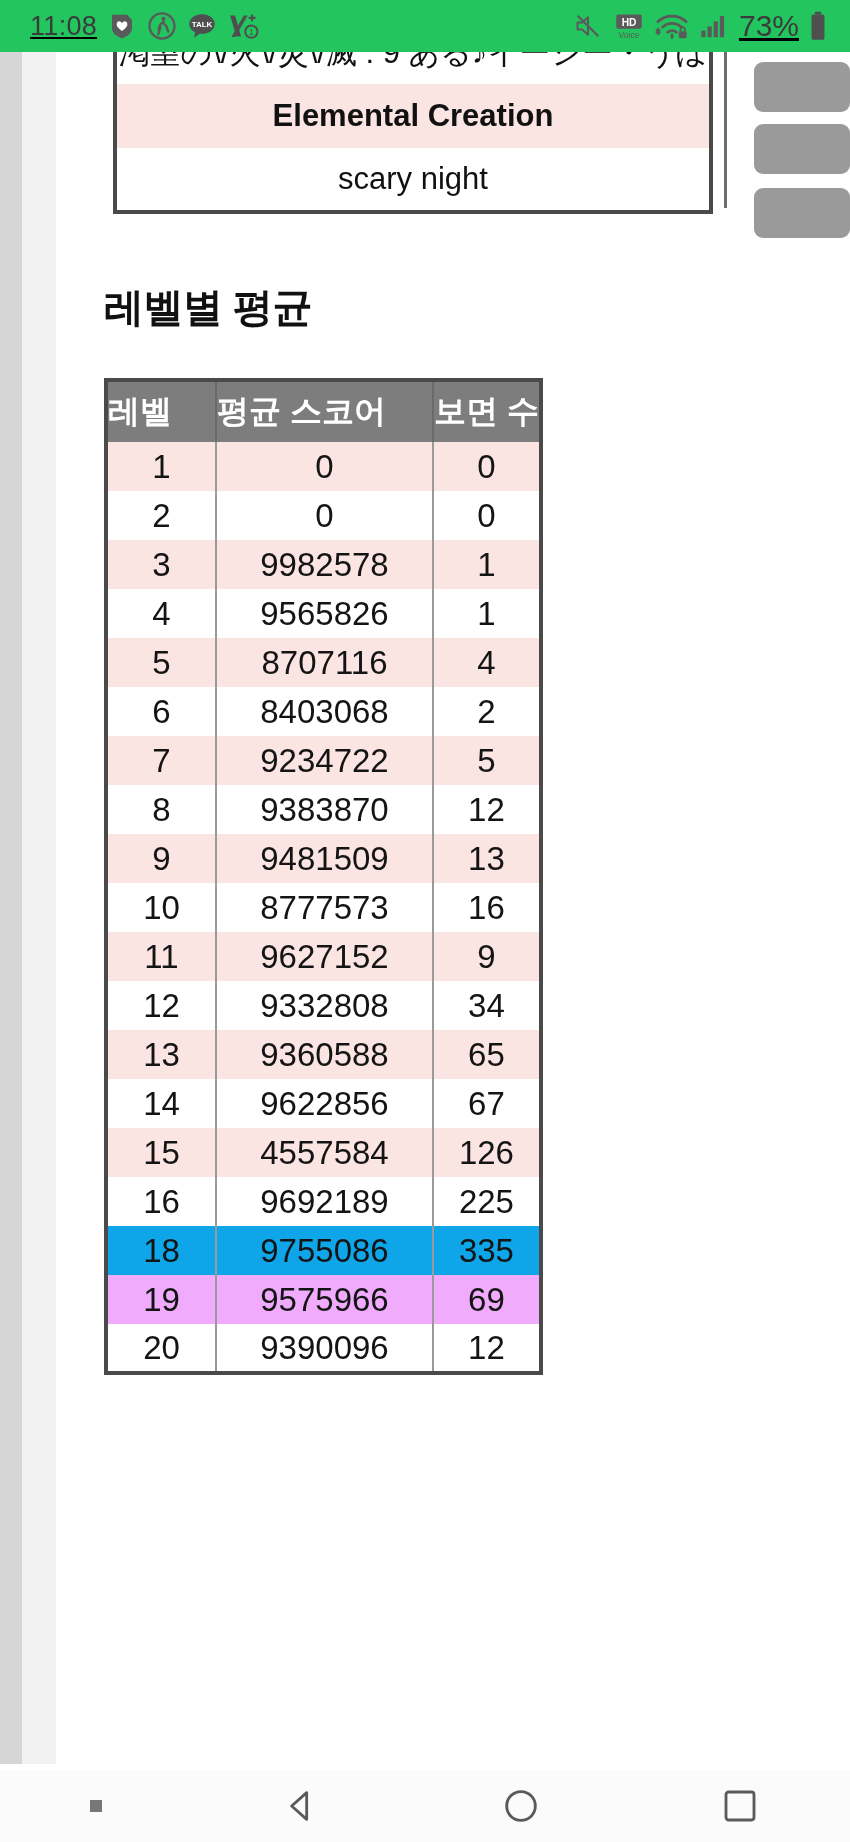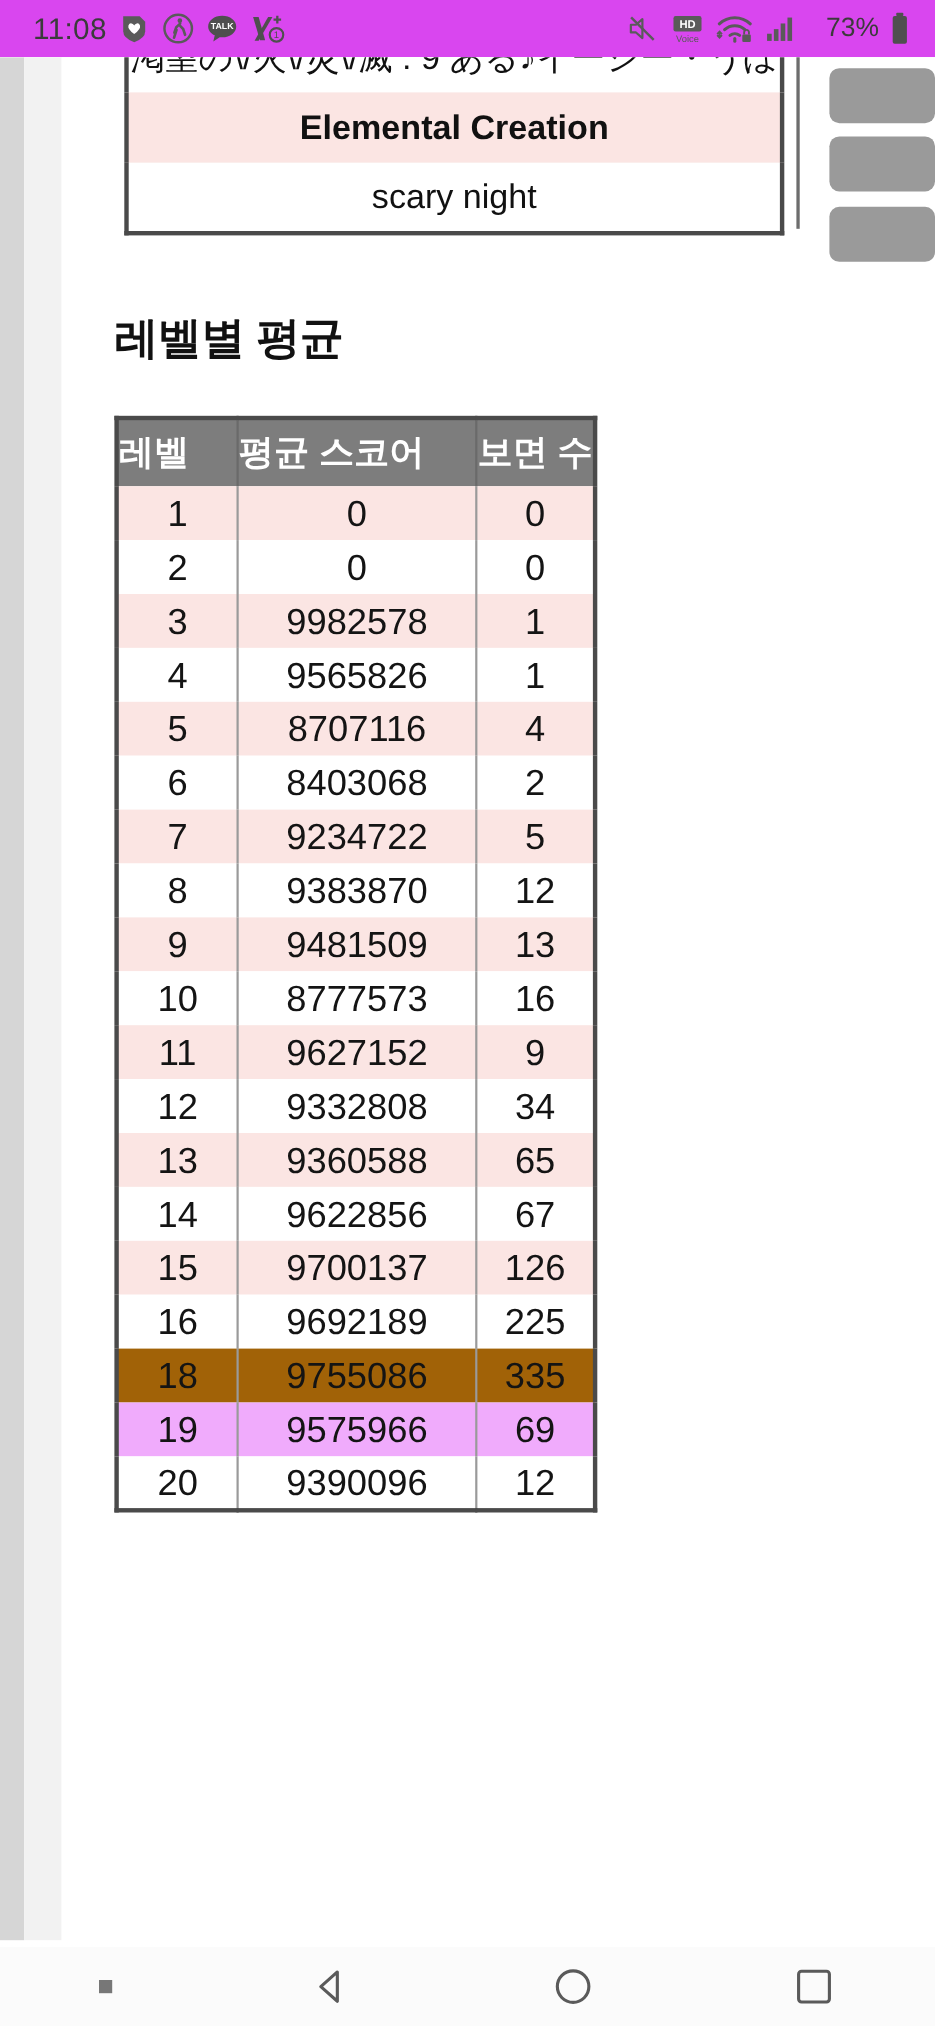--- a/index.html
+++ b/index.html
@@ -9,39 +9,40 @@
     background: #ffffff;
     font-family: "Liberation Sans", "DejaVu Sans", sans-serif;
     overflow: hidden;
   }
 
   
   .statusbar {
     position: relative;
     height: 52px;
     width: 850px;
-    background: #d946ef;
+    background: #22c55e;
     display: flex;
     align-items: center;
     justify-content: space-between;
     padding: 0 22px 0 30px;
+    text-decoration: underline;
   }
   .status-left { display: flex; align-items: center; gap: 10px; }
   .status-right { display: flex; align-items: center; gap: 9px; }
   .clock {
     font-size: 27px;
     color: #3b3b3b;
     letter-spacing: 0.3px;
     font-family: "Liberation Sans", sans-serif;
   }
   .sicon { display: inline-flex; align-items: center; justify-content: center; }
   .battery-pct {
-    font-size: 24px;
+    font-size: 30px;
     color: #3b3b3b;
-    margin-left: 18px;
+    margin-left: 2px;
   }
 
   
   .viewport {
     position: relative;
     width: 850px;
     height: 1712px;
     background: #ffffff;
     overflow: hidden;
   }
@@ -384,29 +385,29 @@
               <td class="col-score">9360588</td>
               <td class="col-count">65</td>
             </tr>
             <tr style="background: rgb(255, 255, 255);">
               <td class="col-level">14</td>
               <td class="col-score">9622856</td>
               <td class="col-count">67</td>
             </tr>
             <tr style="background: rgb(251, 229, 227);">
               <td class="col-level">15</td>
-              <td class="col-score">9700137</td>
+              <td class="col-score">4557584</td>
               <td class="col-count">126</td>
             </tr>
             <tr style="background: rgb(255, 255, 255);">
               <td class="col-level">16</td>
               <td class="col-score">9692189</td>
               <td class="col-count">225</td>
             </tr>
-            <tr style="background: #a16207;">
+            <tr style="background: #0ea5e9;">
               <td class="col-level">18</td>
               <td class="col-score">9755086</td>
               <td class="col-count">335</td>
             </tr>
             <tr style="background: #f0abfc;">
               <td class="col-level">19</td>
               <td class="col-score">9575966</td>
               <td class="col-count">69</td>
             </tr>
             <tr style="background: rgb(255, 255, 255);">

